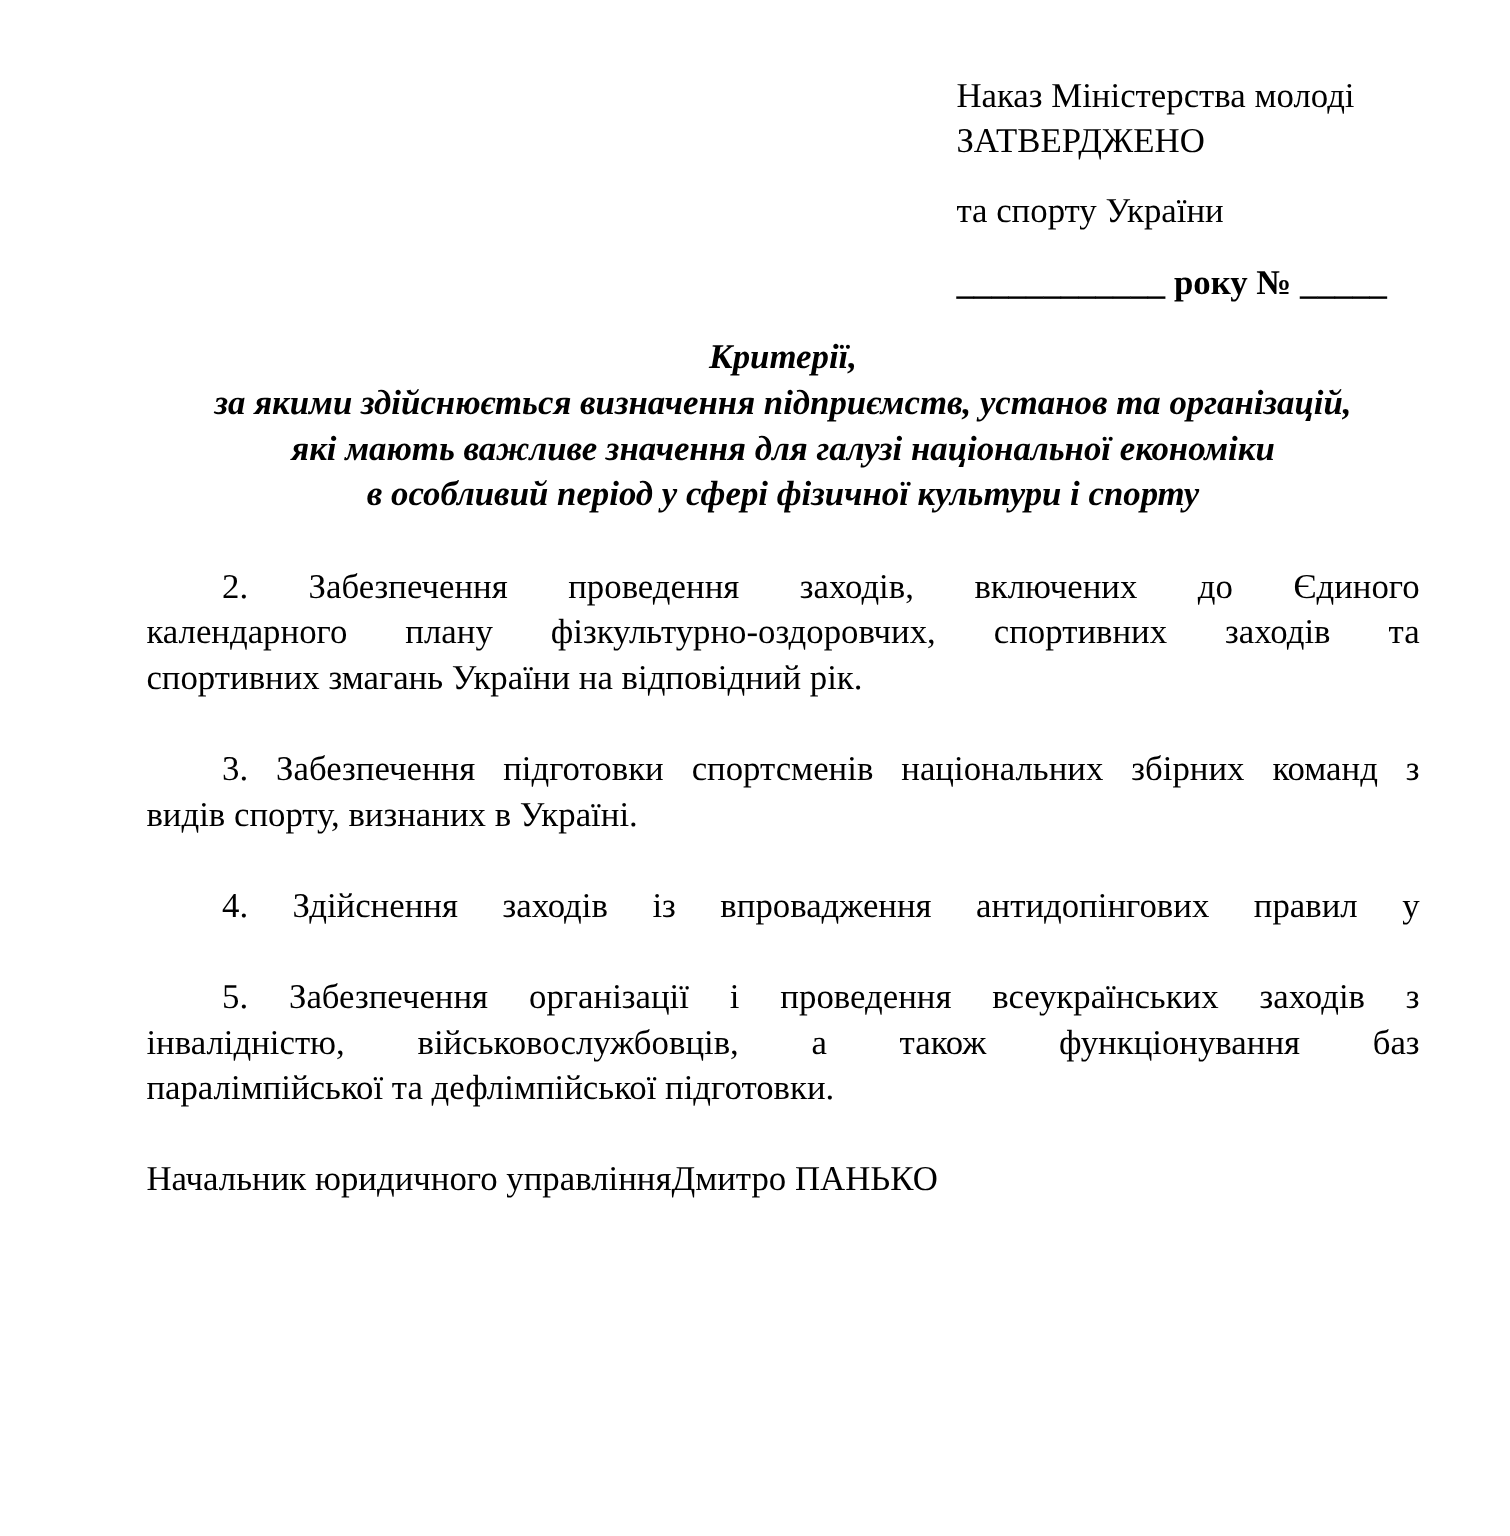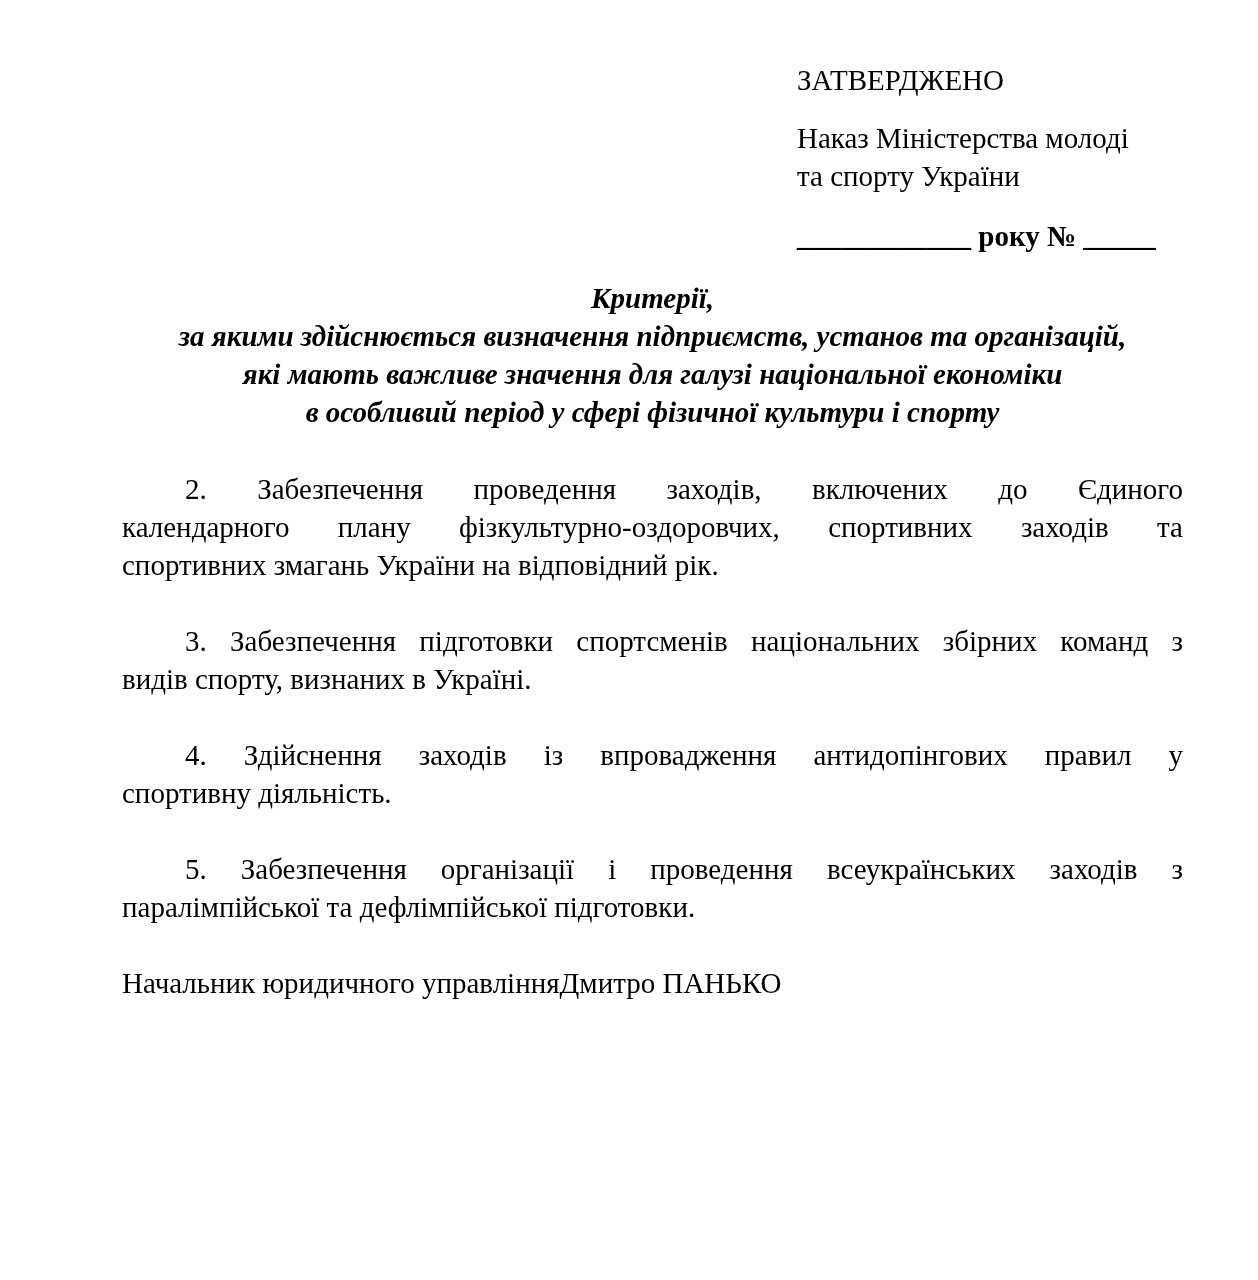--- a/index.html
+++ b/index.html
@@ -48,22 +48,22 @@
     align-items: baseline;
     line-height: 38px;
   }
 </style>
 </head>
 <body>
 
 <div class="page">
 
   <div class="approval">
+    <div class="line">Наказ Міністерства молоді</div>
     <div class="line stamp">ЗАТВЕРДЖЕНО</div>
-    <div class="line">Наказ Міністерства молоді</div>
     <div class="line">та спорту України</div>
     <div class="line dateline">____________ року № _____</div>
   </div>
 
   <div class="title">
     <div class="line">Критерії,</div>
     <div class="line">за якими здійснюється визначення підприємств, установ та організацій,</div>
     <div class="line">які мають важливе значення для галузі національної економіки</div>
     <div class="line">в особливий період у сфері фізичної культури і спорту</div>
   </div>
@@ -77,25 +77,25 @@
       <div class="line lline">спортивних змагань України на відповідний рік.</div>
     </div>
 
     <div class="para">
       <div class="line jline first">3. Забезпечення підготовки спортсменів національних збірних команд з</div>
       <div class="line lline">видів спорту, визнаних в Україні.</div>
     </div>
 
     <div class="para">
       <div class="line jline first">4. Здійснення заходів із впровадження антидопінгових правил у</div>
-      <div class="line lline">спортивну діяльність.</div>
     </div>
 
     <div class="para">
       <div class="line jline first">5. Забезпечення організації і проведення всеукраїнських заходів з</div>
+      <div class="line jline">інвалідністю, військовослужбовців, а також функціонування баз</div>
       <div class="line lline">паралімпійської та дефлімпійської підготовки.</div>
     </div>
 
   </div>
 
   <div class="sigrow">
     <div>Начальник юридичного управління</div>
     <div>Дмитро ПАНЬКО</div>
   </div>
 

